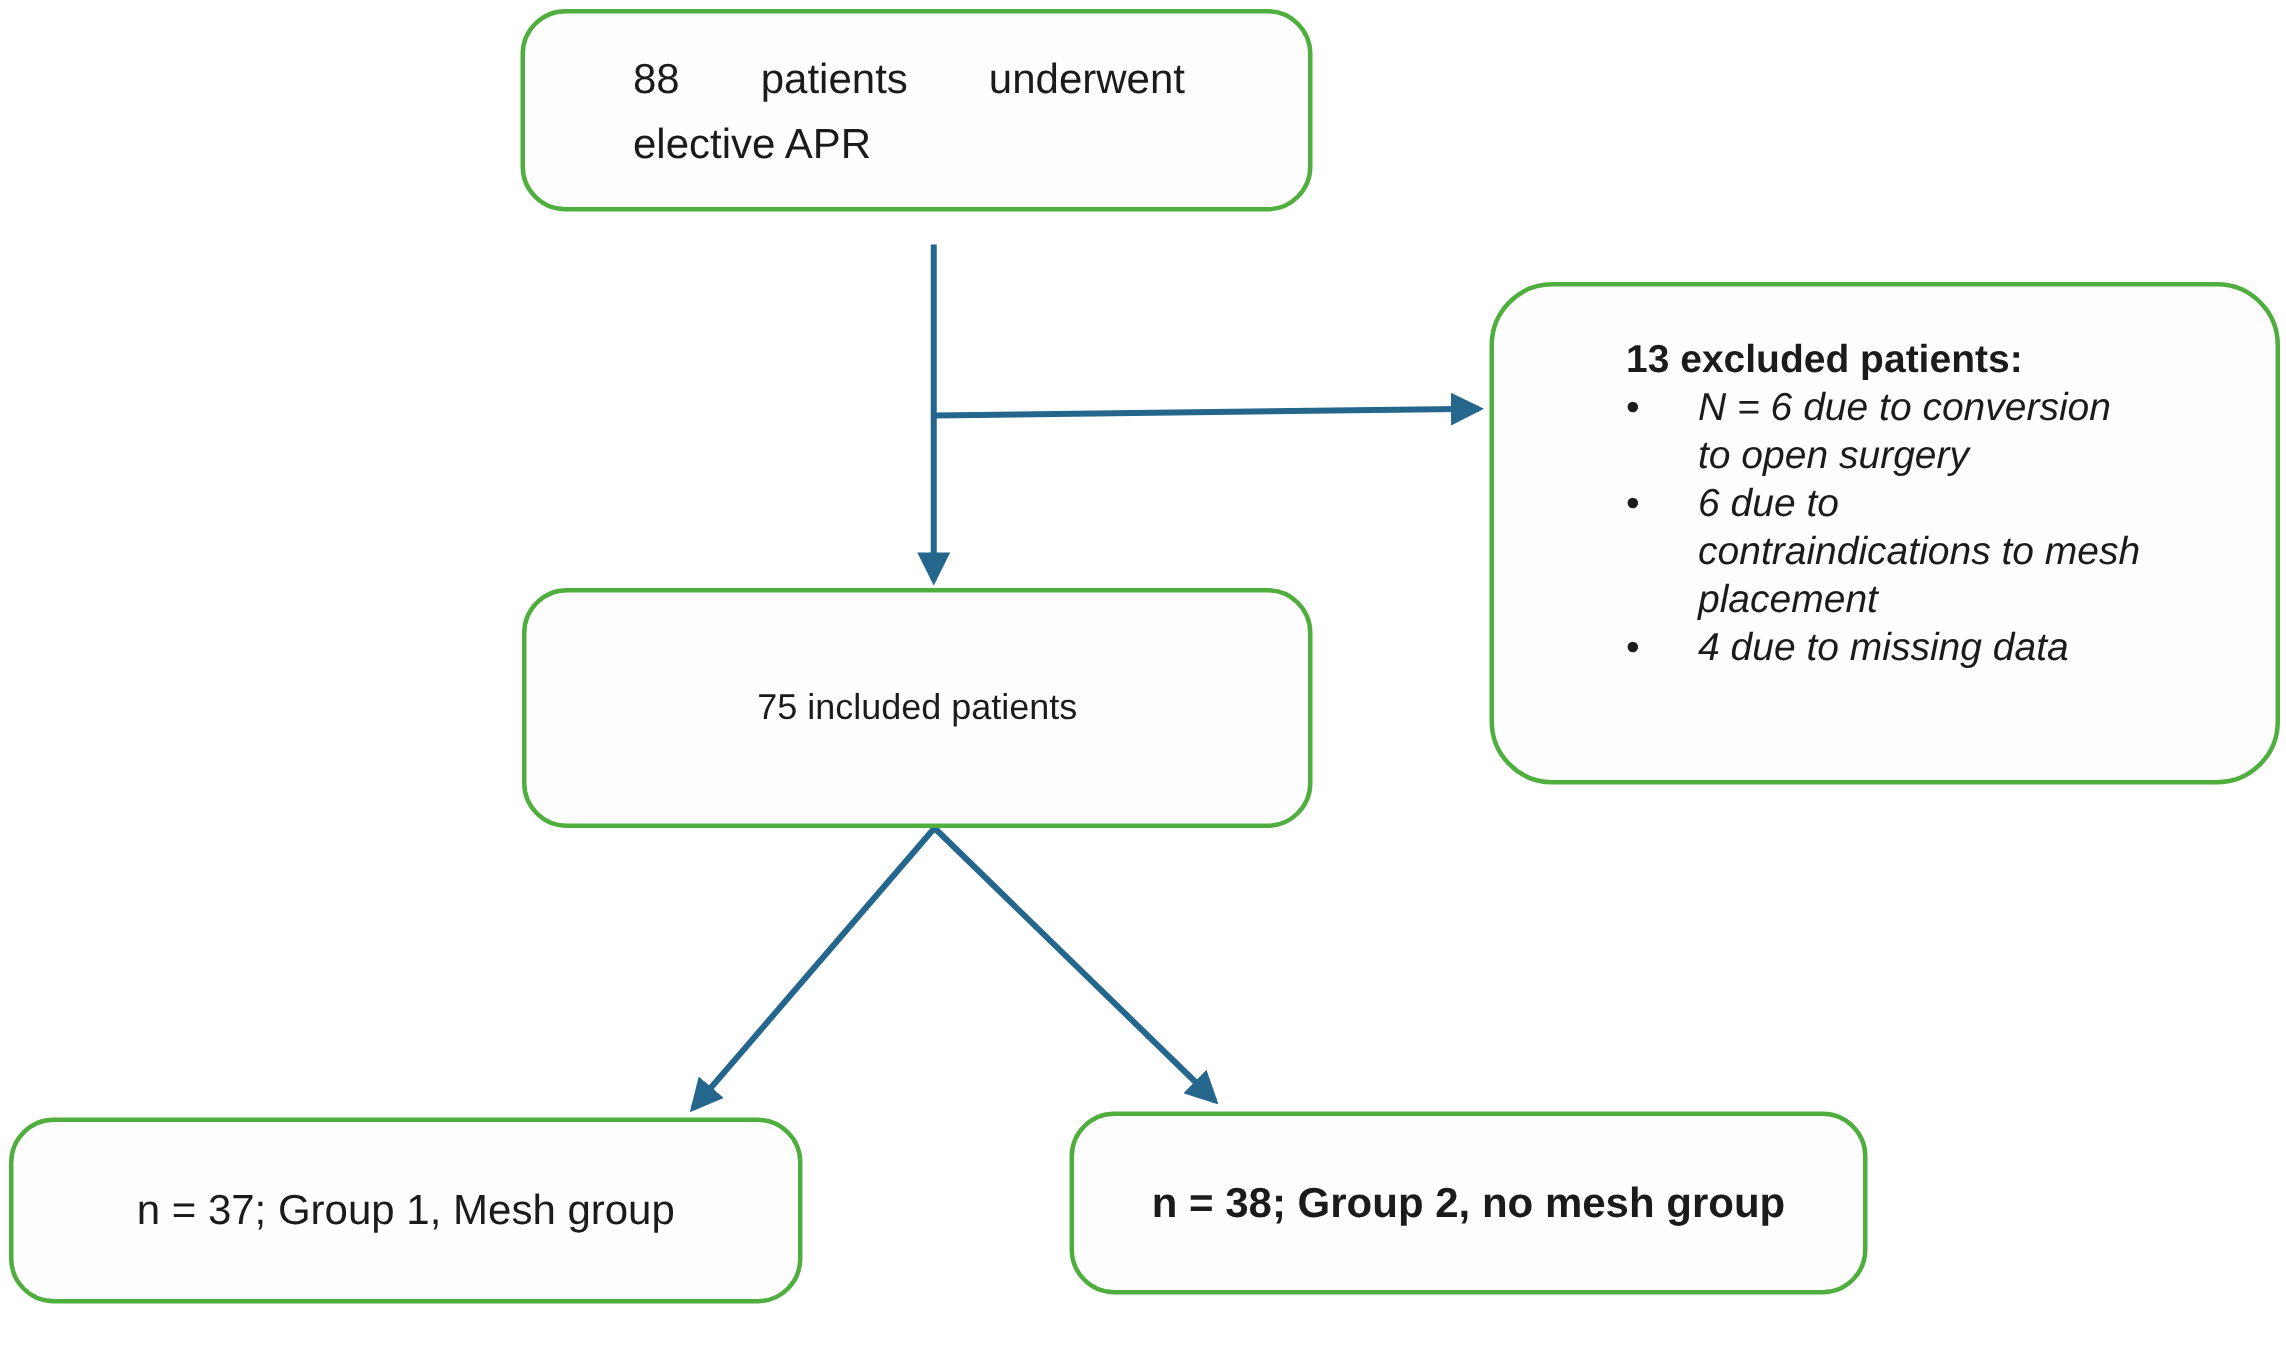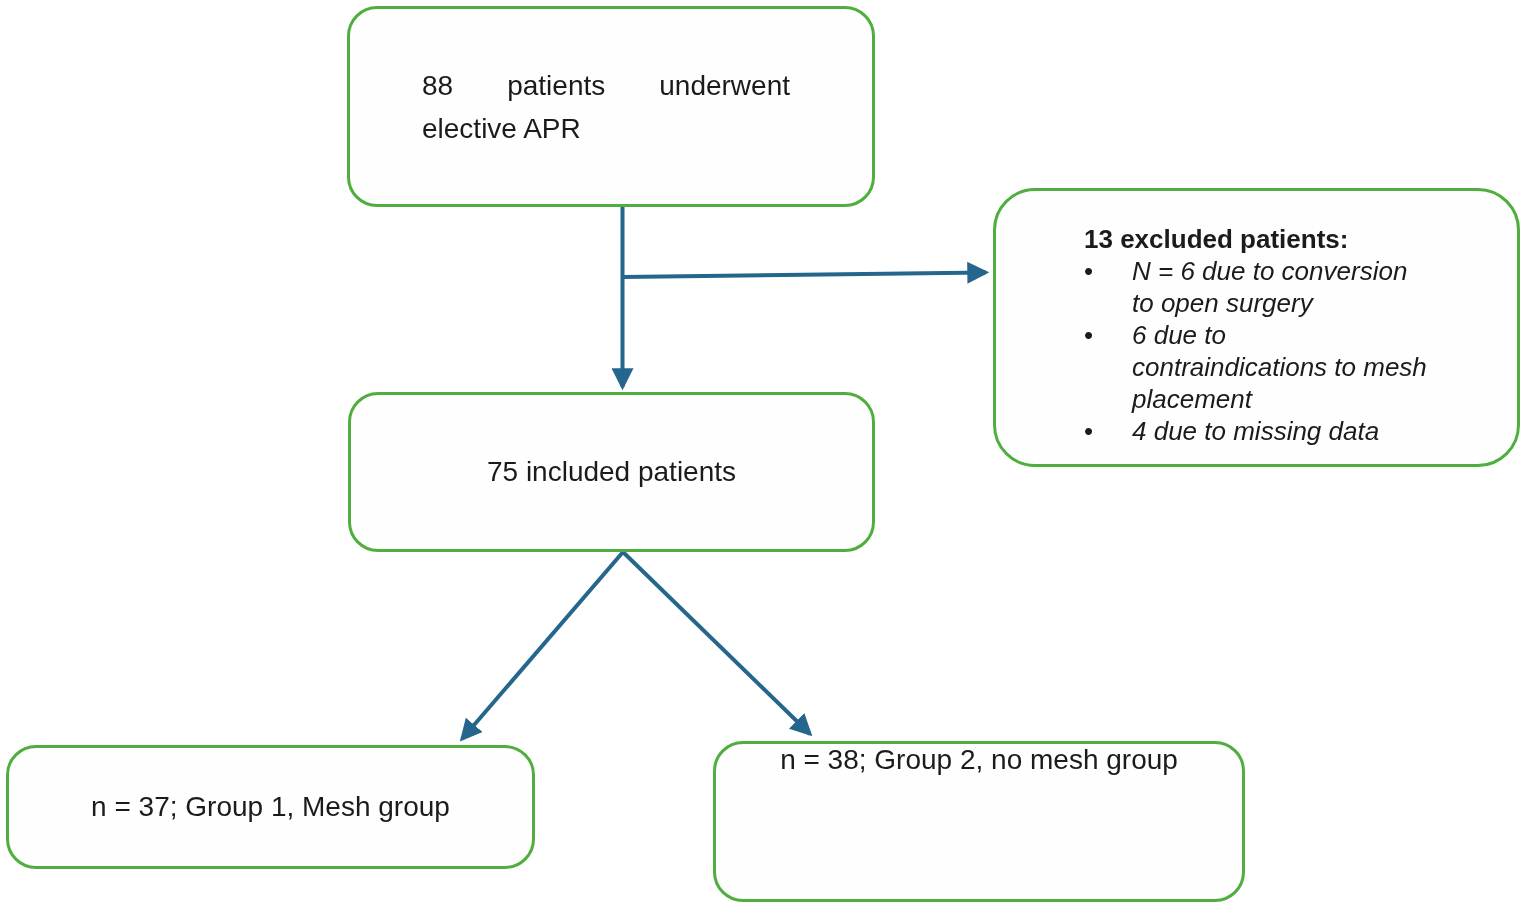--- a/index.html
+++ b/index.html
@@ -28,58 +28,59 @@
   .arrows line { stroke: var(--arrow); stroke-width: 4; }
   .arrows marker path { fill: var(--arrow); }
   .node {
     position: absolute;
     background: var(--node-bg);
     border: 3px solid var(--node-border);
     border-radius: 30px;
   }
   
   .node-enrolled {
-    left: 347px; top: 6px; width: 528px; height: 201px;
+    left: 347px; top: 6px; width: 528px; height: 135px;
     display: flex; align-items: center;
   }
   .node-enrolled .justified-text {
     width: 368px;
     margin-left: 72px;
     font-size: 28px;
     line-height: 43px;
     text-align: justify;
   }
   
   .node-included {
     left: 348px; top: 392px; width: 527px; height: 160px;
     display: flex; align-items: center; justify-content: center;
-    font-size: 28px;
+    font-size: 24px;
   }
   
   .node-excluded {
-    left: 993px; top: 188px; width: 527px; height: 279px;
+    left: 993px; top: 188px; width: 527px; height: 335px;
     border-radius: 42px;
     padding: 32px 30px 0 88px;
     font-size: 26px;
     line-height: 32px;
   }
   .excluded-title { font-weight: bold; }
   .bullet-row { display: flex; }
   .bullet-glyph { flex: 0 0 48px; width: 48px; }
   .bullet-text { width: 295px; font-style: italic; }
   
   .node-group1 {
     left: 6px; top: 745px; width: 529px; height: 124px;
     display: flex; align-items: center; justify-content: center;
     font-size: 28px;
   }
   .node-group2 {
-    left: 713px; top: 741px; width: 532px; height: 161px;
-    display: flex; align-items: flex-start; justify-content: center;
+    left: 713px; top: 741px; width: 532px; height: 122px;
+    display: flex; align-items: center; justify-content: center;
     font-size: 28px;
+    font-weight: bold;
   }
 </style>
 </head>
 <body>
 
 <div class="canvas">
 
   <svg class="arrows" viewBox="0 0 1524 910" xmlns="http://www.w3.org/2000/svg">
     <defs>
       <marker id="ah" viewBox="0 0 10 10" refX="8.5" refY="5" markerWidth="5.5" markerHeight="5.5" orient="auto-start-reverse">

